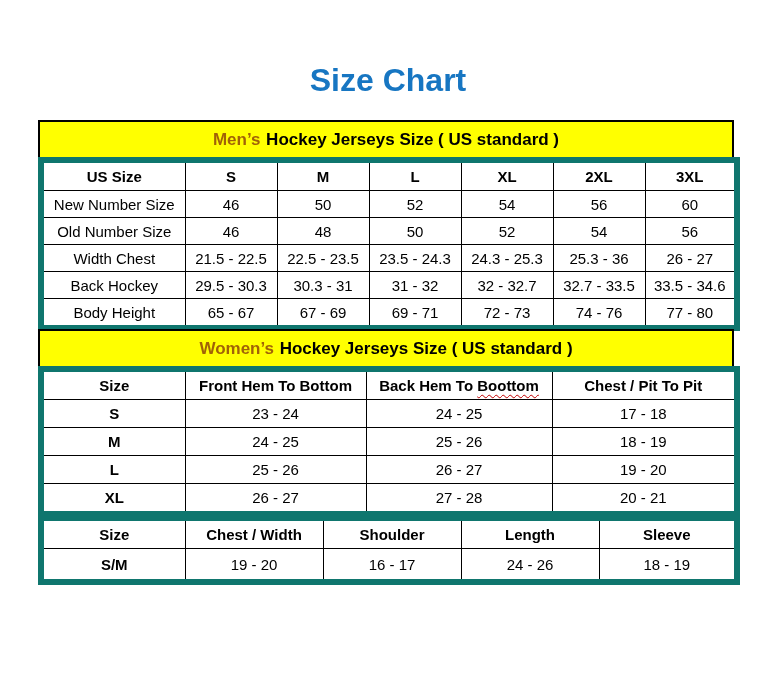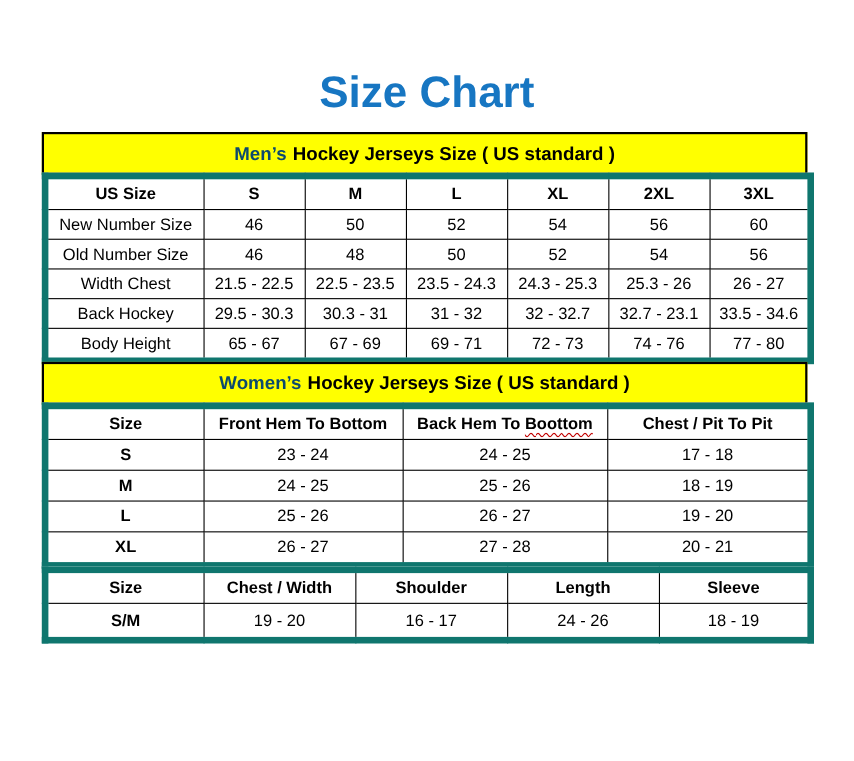--- a/index.html
+++ b/index.html
@@ -12,21 +12,21 @@
     color: #000000;
     overflow: hidden;
   }
   .title {
     position: absolute;
     top: 62px;
     left: 0;
     width: 100%;
     margin: 0;
     text-align: center;
-    font-size: 40px;
+    font-size: 32px;
     font-weight: bold;
     color: #1776C2;
     letter-spacing: 0px;
   }
   .chart {
     position: absolute;
     left: 38px;
     top: 120px;
     width: 696px;
   }
@@ -35,21 +35,21 @@
     border: 2px solid #000000;
     height: 35px;
     display: flex;
     align-items: center;
     justify-content: center;
     font-weight: bold;
     font-size: 17px;
   }
   .band + table, .band { box-sizing: content-box; }
   section + section .band { margin-top: -2px; text-align: center; }
-  .band .hl { color: #0c4a6e; margin-right: 0.33em; }
+  .band .hl { color: #a16207; margin-right: 0.33em; }
   table {
     width: 696px;
     border-collapse: collapse;
     table-layout: fixed;
     border: 6px solid #0f766e;
     margin-top: -2px;
     background: #ffffff;
   }
   th, td {
     border: 1px solid #000000;
@@ -128,30 +128,30 @@
             <td>52</td>
             <td>54</td>
             <td>56</td>
           </tr>
           <tr>
             <td>Width Chest</td>
             <td>21.5 - 22.5</td>
             <td>22.5 - 23.5</td>
             <td>23.5 - 24.3</td>
             <td>24.3 - 25.3</td>
-            <td>25.3 - 26</td>
+            <td>25.3 - 36</td>
             <td>26 - 27</td>
           </tr>
           <tr>
             <td>Back Hockey</td>
             <td>29.5 - 30.3</td>
             <td>30.3 - 31</td>
             <td>31 - 32</td>
             <td>32 - 32.7</td>
-            <td>32.7 - 23.1</td>
+            <td>32.7 - 33.5</td>
             <td>33.5 - 34.6</td>
           </tr>
           <tr>
             <td>Body Height</td>
             <td>65 - 67</td>
             <td>67 - 69</td>
             <td>69 - 71</td>
             <td>72 - 73</td>
             <td>74 - 76</td>
             <td>77 - 80</td>

